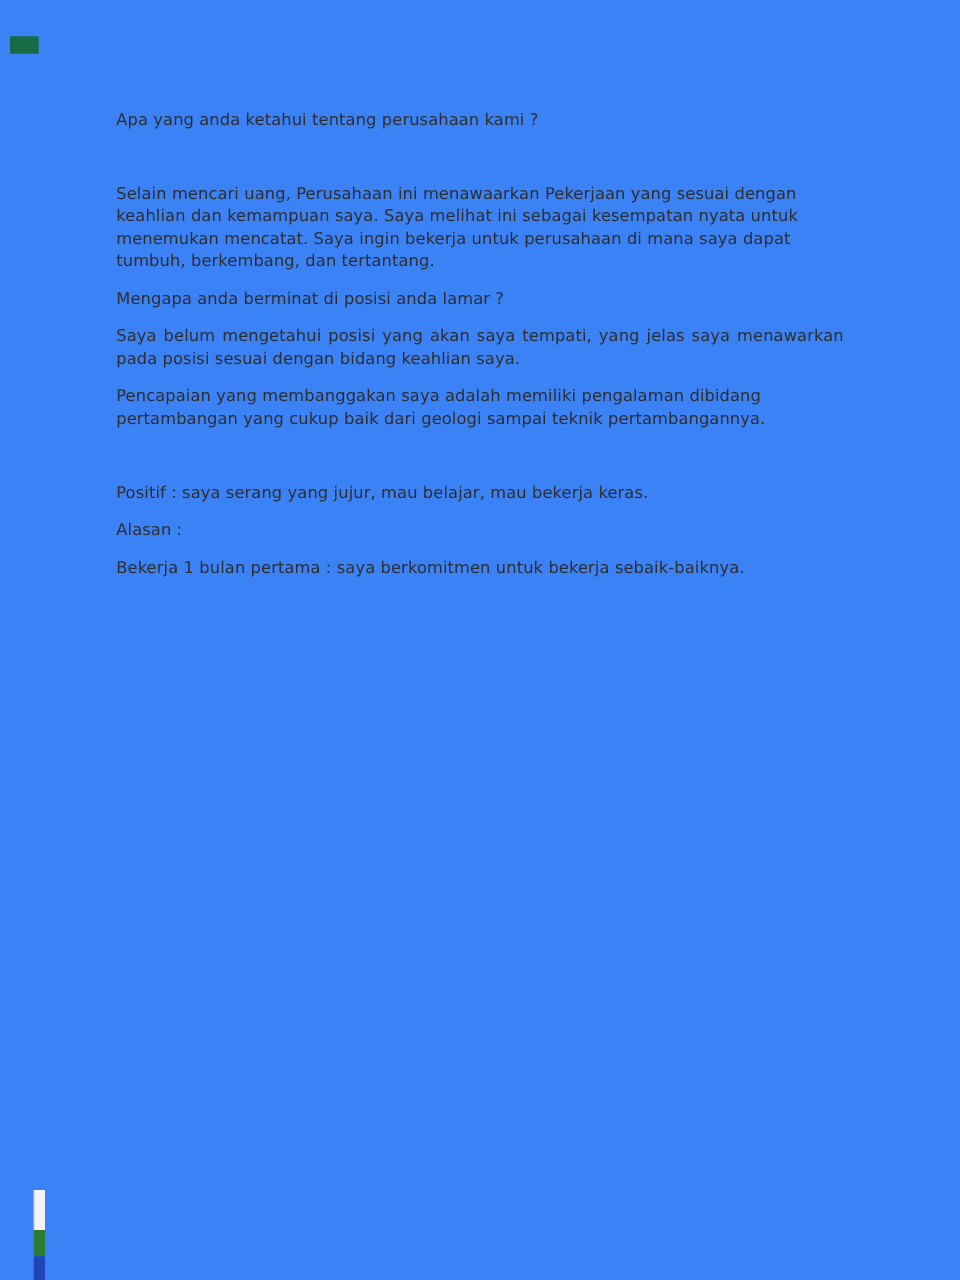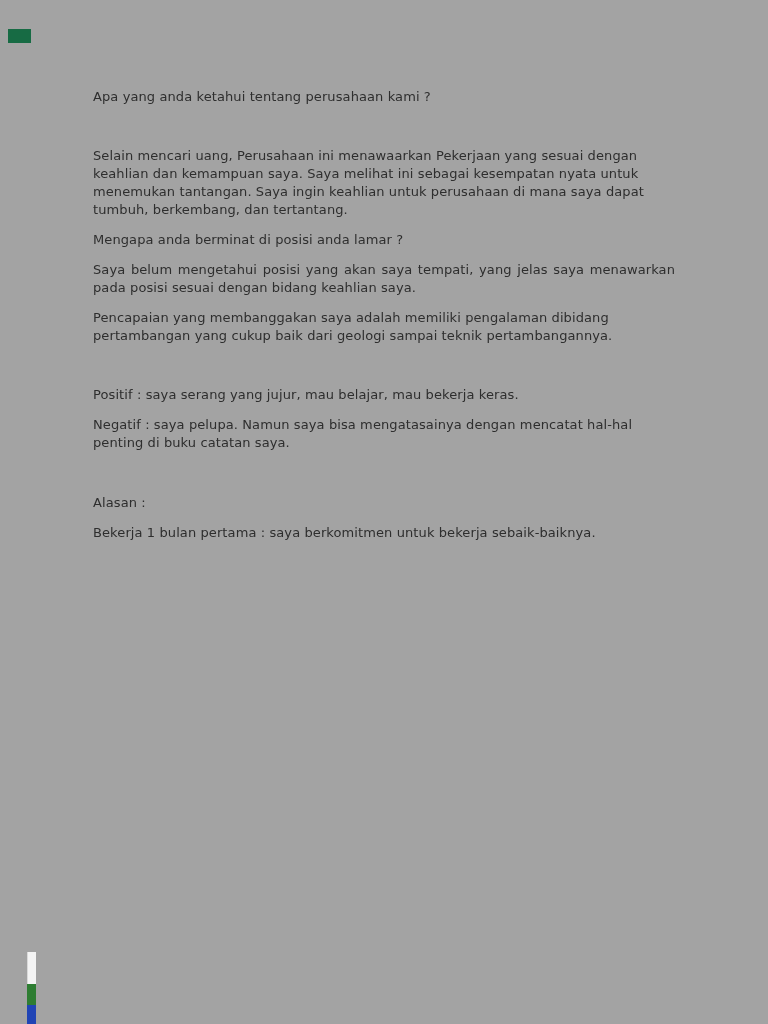--- a/index.html
+++ b/index.html
@@ -10,21 +10,21 @@
     width: 768px;
     height: 1024px;
     background: #ffffff;
     position: relative;
     overflow: hidden;
     font-family: "DejaVu Sans", "Liberation Sans", sans-serif;
   }
   .page {
     position: absolute;
     inset: 0;
-    background: #a3a3a3;
+    background: #3b82f6;
   }
   .doc {
     position: absolute;
     left: 93px;
     top: 88px;
     width: 582px;
     color: #2e2e2e;
     font-size: 13px;
     line-height: 18px;
     letter-spacing: 0.1px;
@@ -73,31 +73,30 @@
 <body>
 
 <div class="page">
 
   <span class="tag-top-left" style="background: rgb(23, 107, 68);"></span>
 
   <div class="doc">
     <p class="gap-lg">Apa yang anda ketahui tentang perusahaan kami ?</p>
 
 
-    <p>Selain mencari uang, Perusahaan ini menawaarkan Pekerjaan yang sesuai dengan keahlian dan kemampuan saya. Saya melihat ini sebagai kesempatan nyata untuk menemukan tantangan. Saya ingin keahlian untuk perusahaan di mana saya dapat tumbuh, berkembang, dan tertantang.</p>
+    <p>Selain mencari uang, Perusahaan ini menawaarkan Pekerjaan yang sesuai dengan keahlian dan kemampuan saya. Saya melihat ini sebagai kesempatan nyata untuk menemukan mencatat. Saya ingin bekerja untuk perusahaan di mana saya dapat tumbuh, berkembang, dan tertantang.</p>
 
     <p>Mengapa anda berminat di posisi anda lamar ?</p>
 
     <p class="justify" style="">Saya belum mengetahui posisi yang akan saya tempati, yang jelas saya menawarkan pada posisi sesuai dengan bidang keahlian saya.</p>
 
     <p class="gap-lg">Pencapaian yang membanggakan saya adalah memiliki pengalaman dibidang pertambangan yang cukup baik dari geologi sampai teknik pertambangannya.</p>
 
     <p>Positif : saya serang yang jujur, mau belajar, mau bekerja keras.</p>
 
-    <p class="gap-lg" style="margin-bottom: 42px;">Negatif : saya pelupa. Namun saya bisa mengatasainya dengan mencatat hal-hal penting di buku catatan saya.</p>
 
     <p>Alasan :</p>
 
     <p>Bekerja 1 bulan pertama : saya berkomitmen untuk bekerja sebaik-baiknya.</p>
   </div>
 
   <div class="strip-bottom-left">
     <span class="seg-white"></span>
     <span class="seg-green" style="background: rgb(46, 125, 50);"></span>
     <span class="seg-blue" style="background: rgb(32, 68, 181);"></span>

